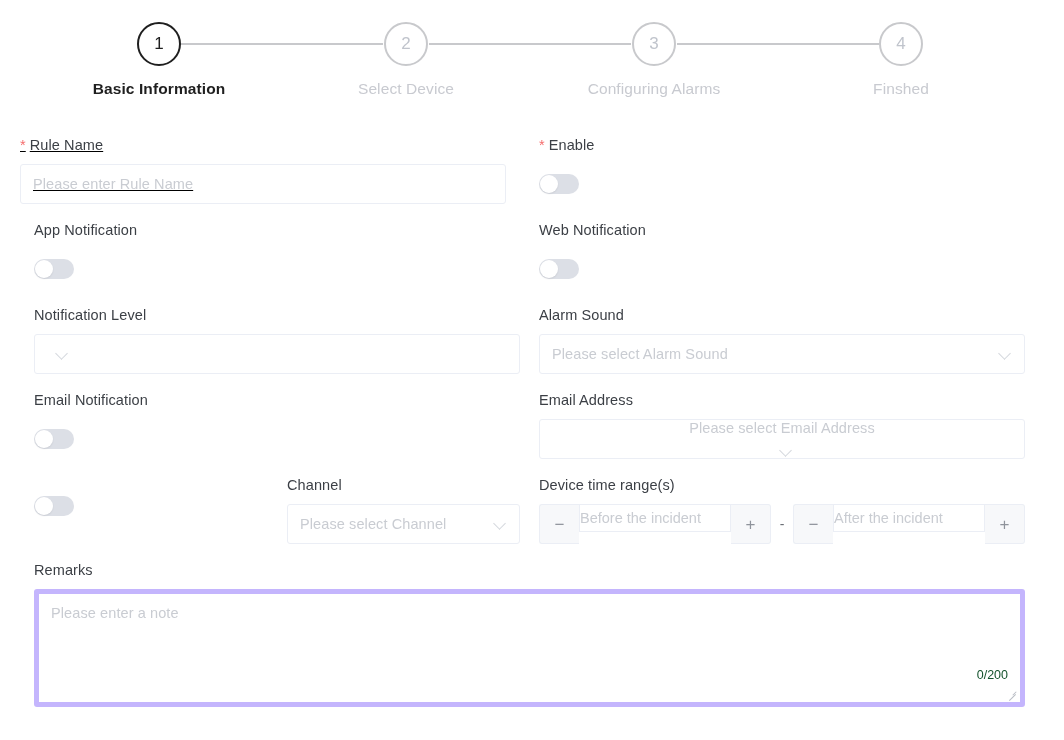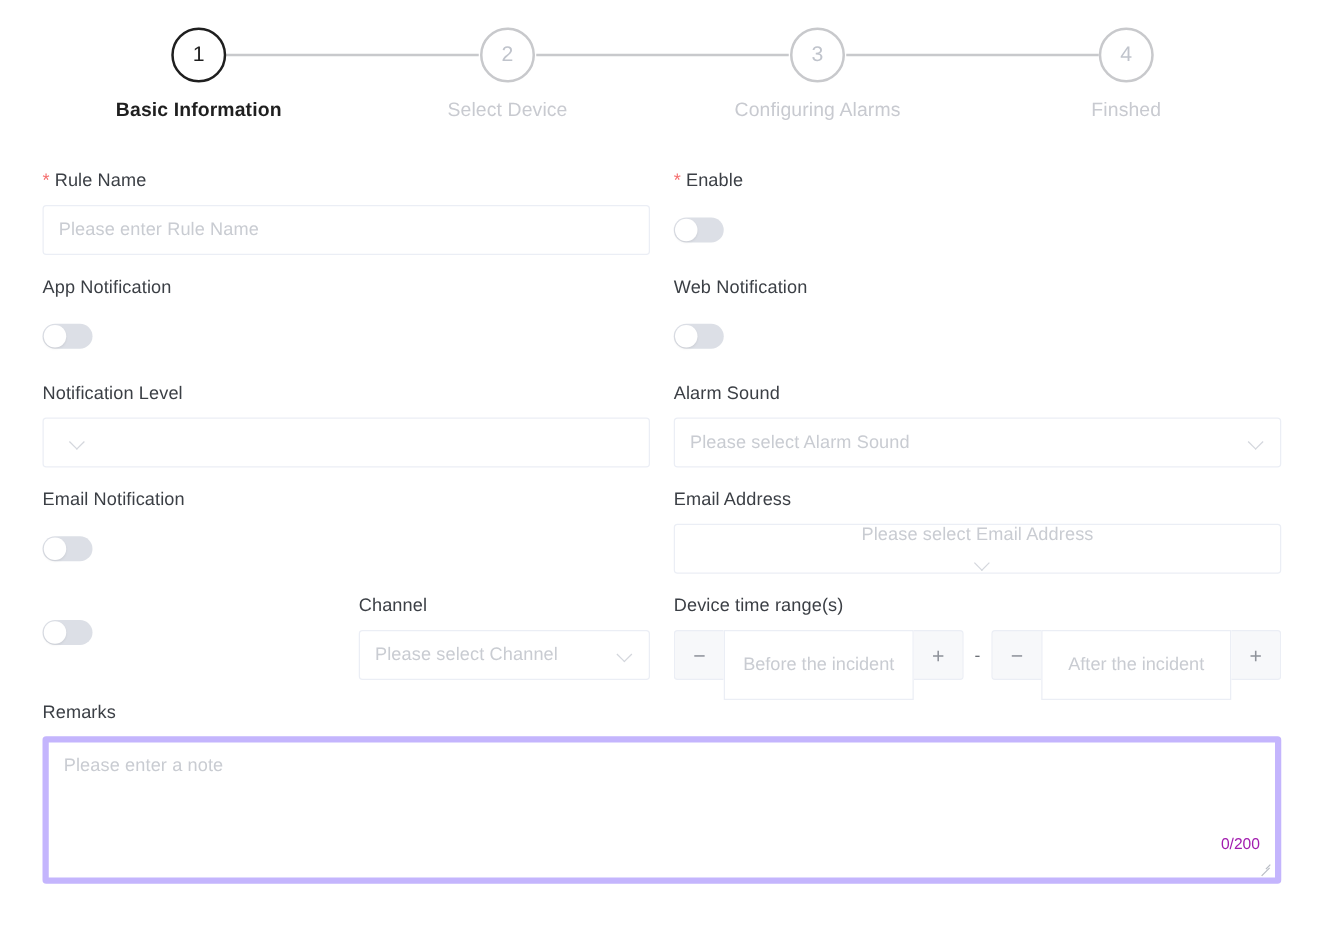--- a/index.html
+++ b/index.html
@@ -76,42 +76,42 @@
   
   .stepper-num { display: flex; height: 40px; }
   .st-btn {
     width: 40px; height: 40px; border: 1px solid #ebeef5;
     background: #f7f8fa; display: flex; align-items: center;
     justify-content: center; color: #8f939b; font-size: 17px; line-height: 1;
   }
   .st-btn.minus { border-right: none; border-radius: 3px 0 0 3px; }
   .st-btn.plus  { border-left: none;  border-radius: 0 3px 3px 0; }
   .st-field {
-    flex: 1; height: 56px; border: 1px solid #ebeef5;
+    flex: 1; height: 28px; border: 1px solid #ebeef5;
     background: #ffffff; display: flex; align-items: center;
-    justify-content: center; font-size: 14.5px; color: #c9ccd2;
+    justify-content: flex-start; font-size: 14.5px; color: #c9ccd2;
     white-space: nowrap; overflow: hidden;
   }
   .st-sep {
     width: 22px; display: flex; align-items: center; justify-content: center;
     color: #6b6f76; font-size: 14px;
   }
 
   
   .ta-wrap {
     position: relative; border: 5px solid #c4b5fd; border-radius: 3px;
     background: #ffffff;
   }
   .ta-ph {
     position: absolute; left: 12px; top: 11px;
     font-size: 14.5px; color: #c9ccd2; letter-spacing: .1px;
   }
   .ta-count {
     position: absolute; right: 12px; bottom: 20px;
-    font-size: 12.5px; color: #a21caf;
+    font-size: 12.5px; color: #14532d;
   }
   .ta-grip {
     position: absolute; right: 2px; bottom: 1px; width: 12px; height: 12px;
   }
   .ta-grip::before, .ta-grip::after {
     content: ""; position: absolute; right: 1px;
     height: 1px; background: #b8bcc4; transform: rotate(-45deg);
   }
   .ta-grip::before { bottom: 3px; width: 9px; }
   .ta-grip::after  { bottom: 7px; width: 5px; right: 1px; }
@@ -150,21 +150,21 @@
     <div class="step" style="left:901px;">
       <div class="step-circle">
         <span>4</span>
       </div>
       <div class="step-label">Finshed</div>
     </div>
   </div>
 
   <div class="form">
 
-    <div class="field" style="left:34px; top:26px; width:486px;">
+    <div class="field" style="left:20px; top:26px; width:486px;text-decoration:underline;">
       <div class="lbl">
         <span class="req-star">*</span><span>Rule Name</span>
       </div>
       <div class="txt-input" style="margin-top:10px; width:486px;">
         <span>Please enter  Rule Name</span>
       </div>
     </div>
 
     <div class="field" style="left:539px; top:26px;">
       <div class="lbl">

